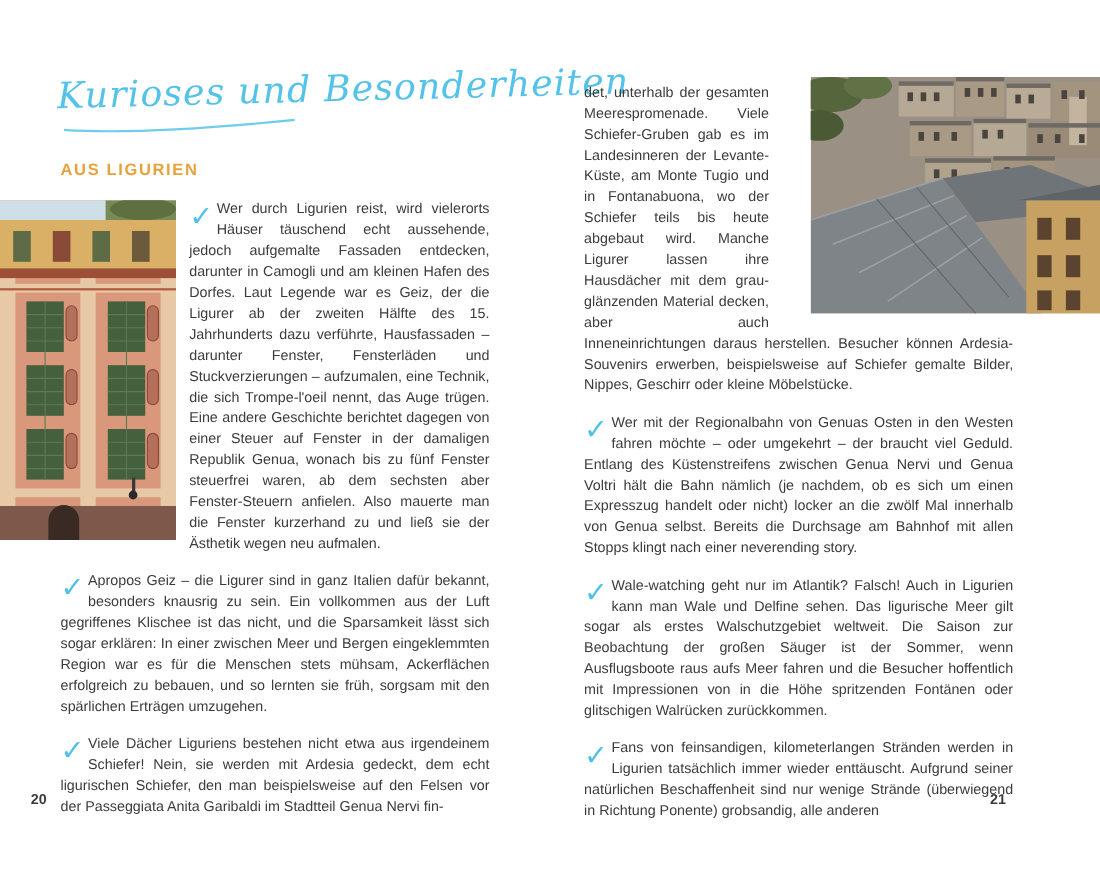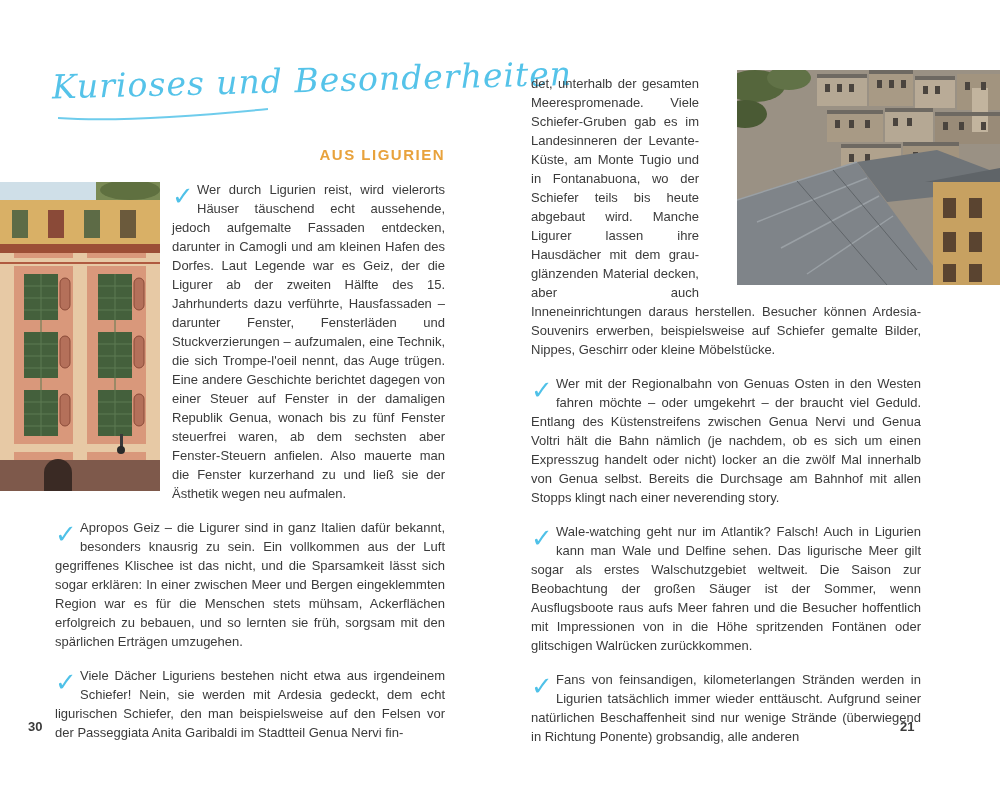--- a/index.html
+++ b/index.html
@@ -35,21 +35,21 @@
     font-style: italic; font-weight: normal;
     font-size: 33px; letter-spacing: 1px;
     color: #55c3e9;
     white-space: nowrap;
     transform: rotate(-1.5deg);
     margin: 0;
   }
   .title-flourish { position: absolute; left: 58px; top: 106px; }
   .subtitle {
     position: absolute; left: 55px; top: 146px; width: 390px;
-    text-align: right;
+    text-align: left;
     font-size: 15px; font-weight: bold; letter-spacing: 1.5px;
     color: #e8a23c;
     margin: 0;
   }
   .left-body { position: absolute; left: 0; top: 180px; width: 445px; }
   .facade-photo { float: left; width: 160px; height: 309px; margin: 2px 12px 14px 0; }
   figure { margin: 0; padding: 0; }
 
   
   .right-body { position: absolute; left: 531px; top: 74px; width: 390px; }
@@ -150,21 +150,21 @@
         </svg>
       </figure>
 
       <p class="para"><span class="check">✓</span><span>Wer durch Ligurien reist, wird vielerorts Häuser täuschend echt aussehende, jedoch aufgemalte Fassaden entdecken, darunter in Camogli und am kleinen Hafen des Dorfes. Laut Legende war es Geiz, der die Ligurer ab der zweiten Hälfte des 15. Jahrhunderts dazu verführte, Hausfassaden – darunter Fenster, Fensterläden und Stuckverzierungen – aufzumalen, eine Technik, die sich Trompe-l'oeil nennt, das Auge trügen. Eine andere Geschichte berichtet dagegen von einer Steuer auf Fenster in der damaligen Republik Genua, wonach bis zu fünf Fenster steuerfrei waren, ab dem sechsten aber Fenster-Steuern anfielen. Also mauerte man die Fenster kurzerhand zu und ließ sie der Ästhetik wegen neu aufmalen.</span></p>
 
       <p class="para clear gap indent"><span class="check">✓</span><span>Apropos Geiz – die Ligurer sind in ganz Italien dafür bekannt, besonders knausrig zu sein. Ein vollkommen aus der Luft gegriffenes Klischee ist das nicht, und die Sparsamkeit lässt sich sogar erklären: In einer zwischen Meer und Bergen eingeklemmten Region war es für die Menschen stets mühsam, Ackerflächen erfolgreich zu bebauen, und so lernten sie früh, sorgsam mit den spärlichen Erträgen umzugehen.</span></p>
 
       <p class="para gap indent"><span class="check">✓</span><span>Viele Dächer Liguriens bestehen nicht etwa aus irgendeinem Schiefer! Nein, sie werden mit Ardesia gedeckt, dem echt ligurischen Schiefer, den man beispielsweise auf den Felsen vor der Passeggiata Anita Garibaldi im Stadtteil Genua Nervi fin-</span></p>
     </div>
 
-    <div class="pagenum pagenum-left">30</div>
+    <div class="pagenum pagenum-left">20</div>
   </section>
 
   <section>
 
     <figure class="roof-photo">
       <svg width="263" height="215" viewBox="0 0 263 215" preserveAspectRatio="none">
         <rect width="263" height="215" fill="#9a9184"></rect>
 
         <g>
           <rect x="80" y="6" width="50" height="30" fill="#b5a894"></rect>

